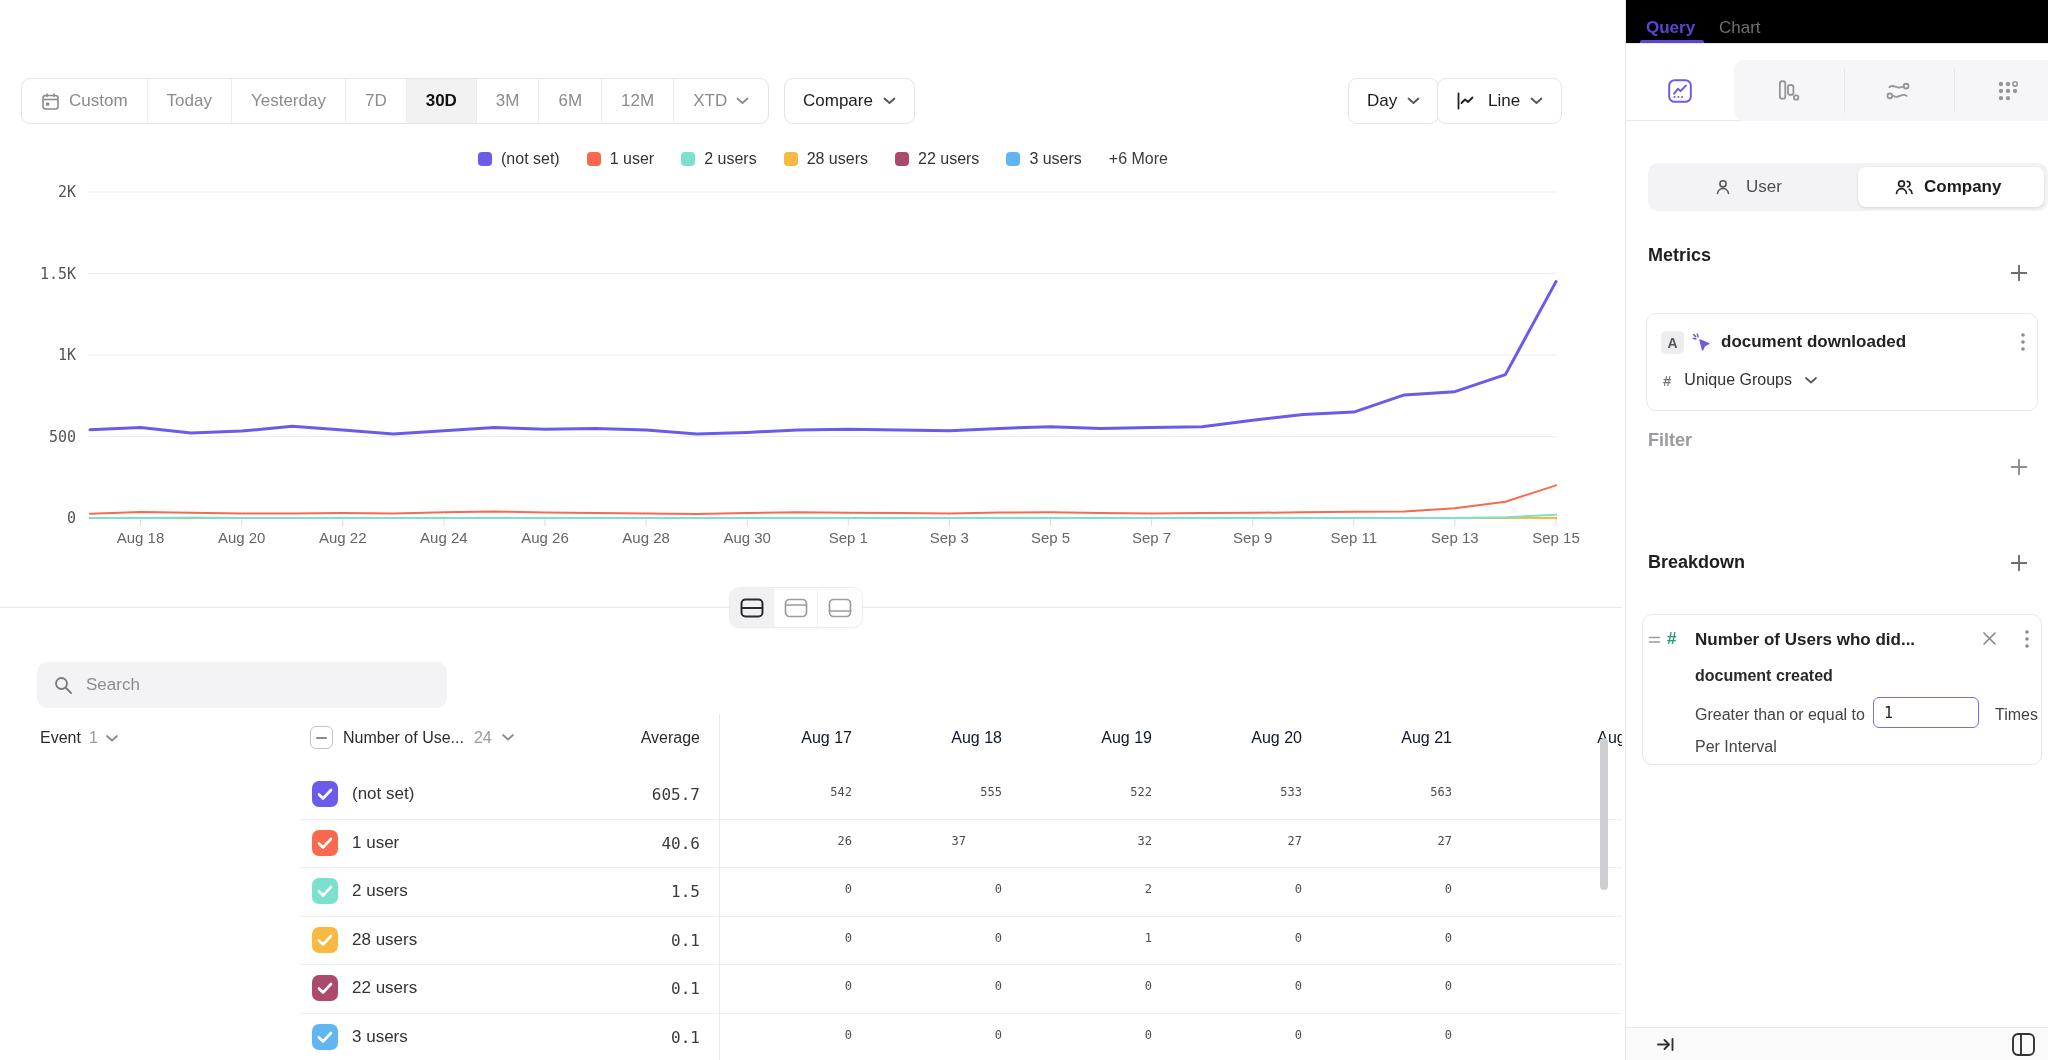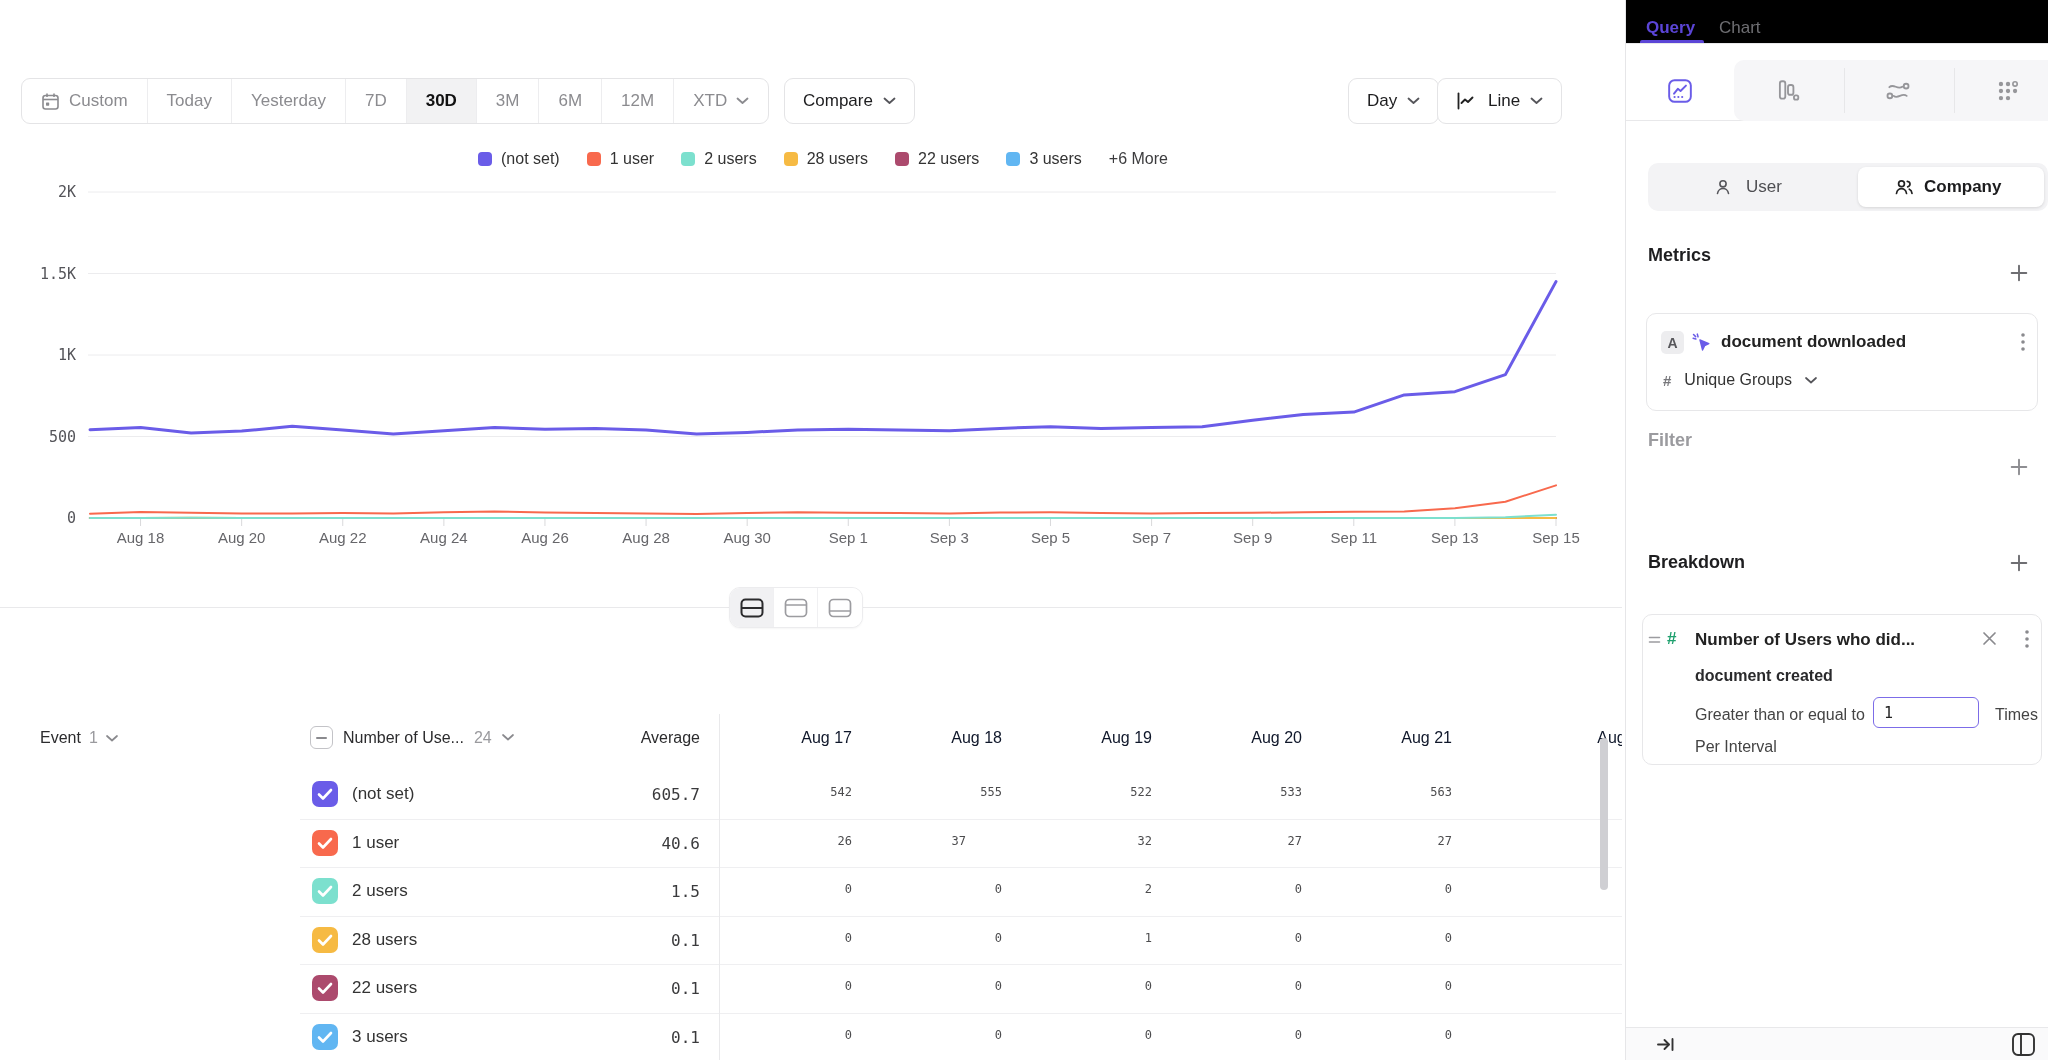--- a/index.html
+++ b/index.html
@@ -260,20 +260,27 @@
           </svg>
       </div>
       <div class="lt-btn">
         <svg width="24" height="20" viewBox="0 0 24 20" fill="none">
             <rect x="1.5" y="1.5" width="21" height="17" rx="4" stroke="#9c9ca0" stroke-width="1.7"></rect>
             <path d="M1.5 13 H22.5" stroke="#9c9ca0" stroke-width="1.7"></path>
           </svg>
       </div>
     </div>
 
+    <div class="search">
+      <svg width="20" height="20" viewBox="0 0 20 20" fill="none" stroke="#7a7a7e" stroke-width="1.8">
+          <circle cx="8.5" cy="8.5" r="5.5"></circle>
+          <path d="M13 13 L18 18" stroke-linecap="round"></path>
+        </svg>
+      <input type="text" placeholder="Search" style="">
+    </div>
 
     <div class="thead-event">
       <span>Event</span>
       <span class="count">1</span>
       <svg class="chev" width="12" height="7" viewBox="0 0 12 7" fill="none">
           <path d="M1 1 L6 5.5 L11 1" stroke="#8a8a8e" stroke-width="1.7" stroke-linecap="round" stroke-linejoin="round"></path>
         </svg>
     </div>
     <div class="thead-group">
       <span class="minus-box"></span>

